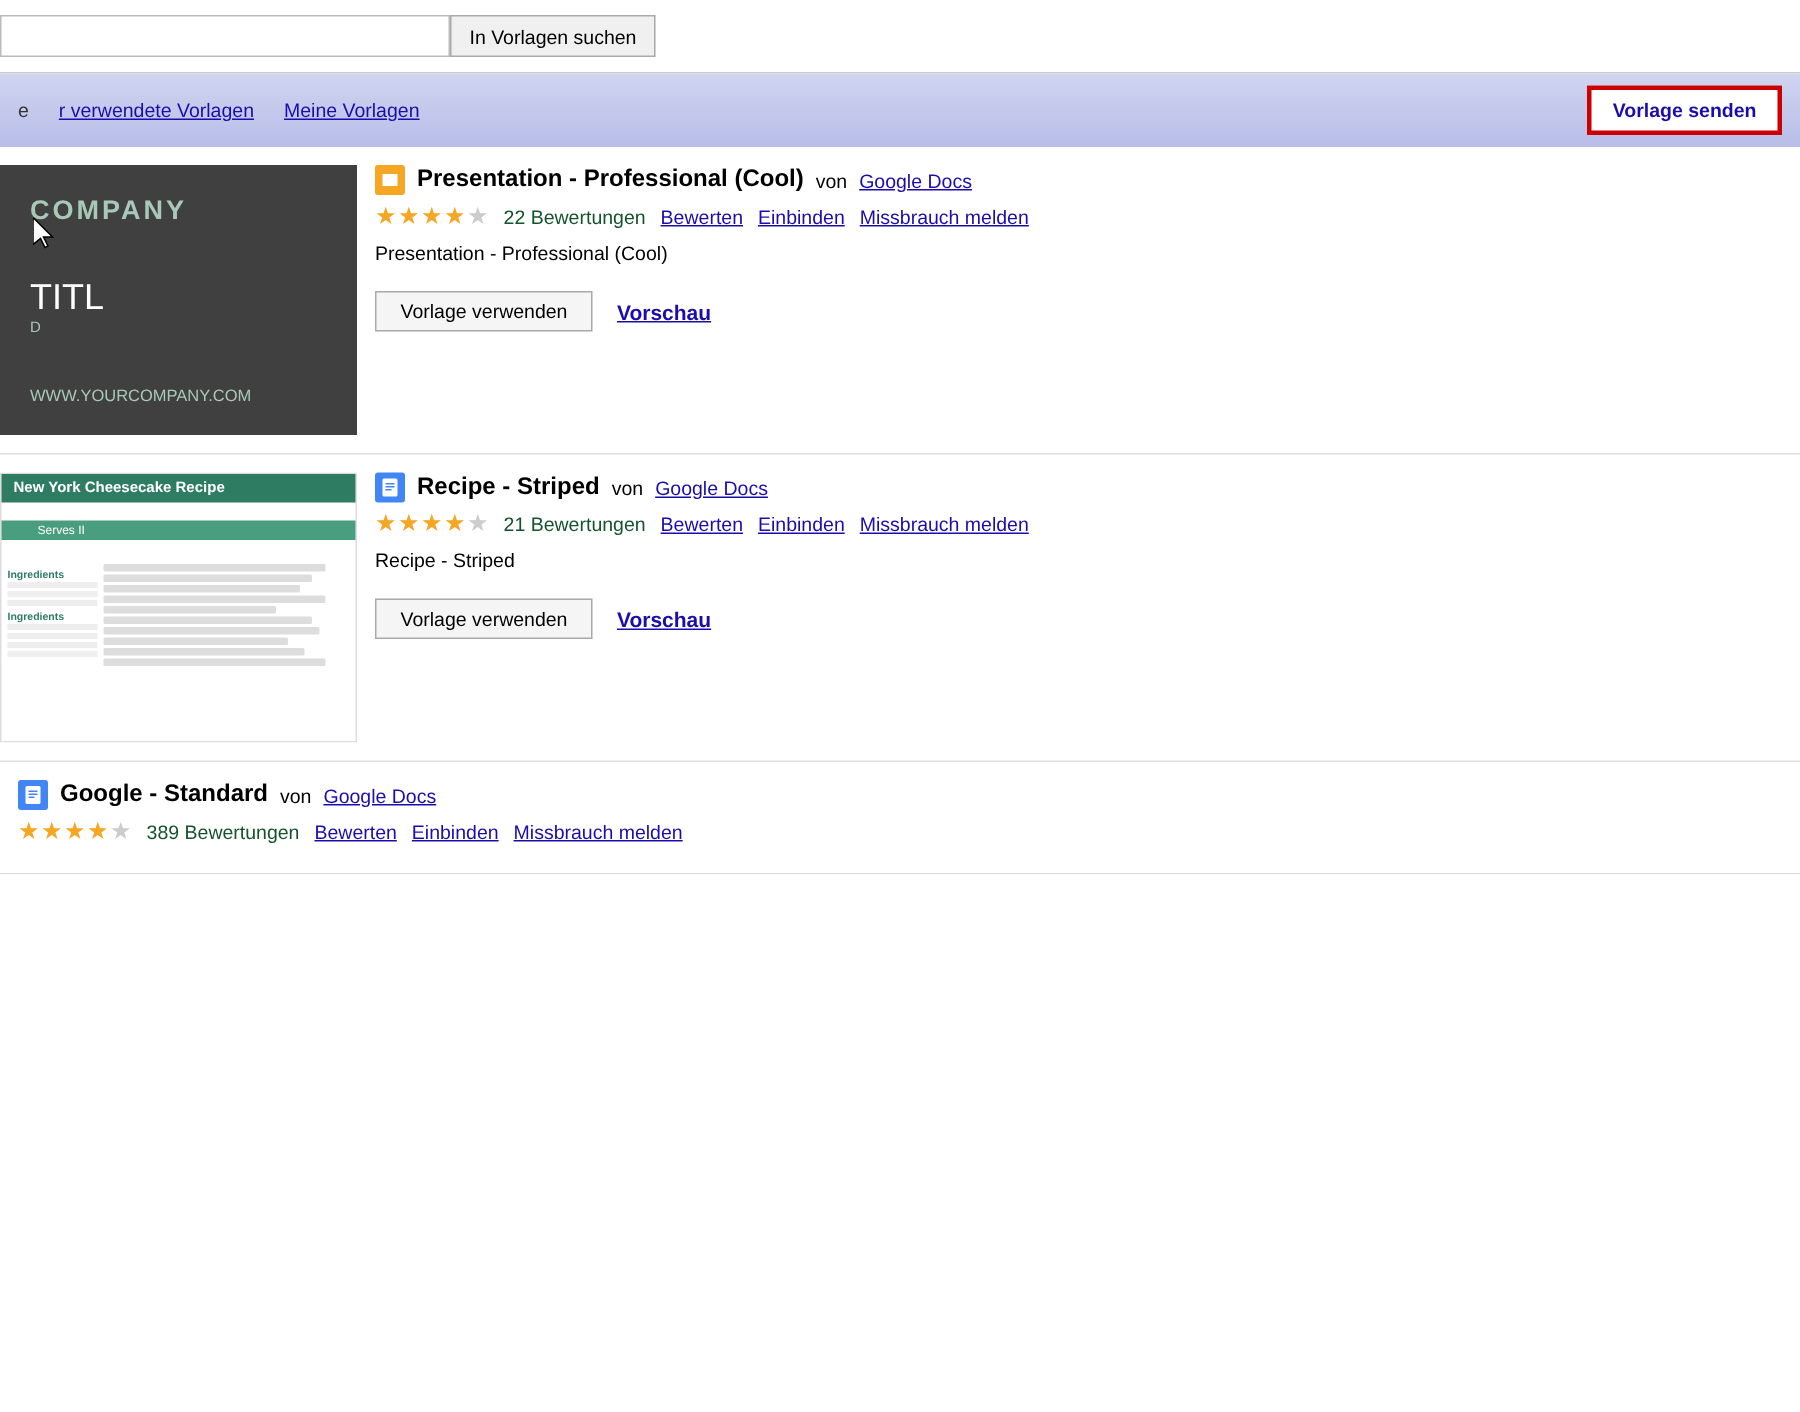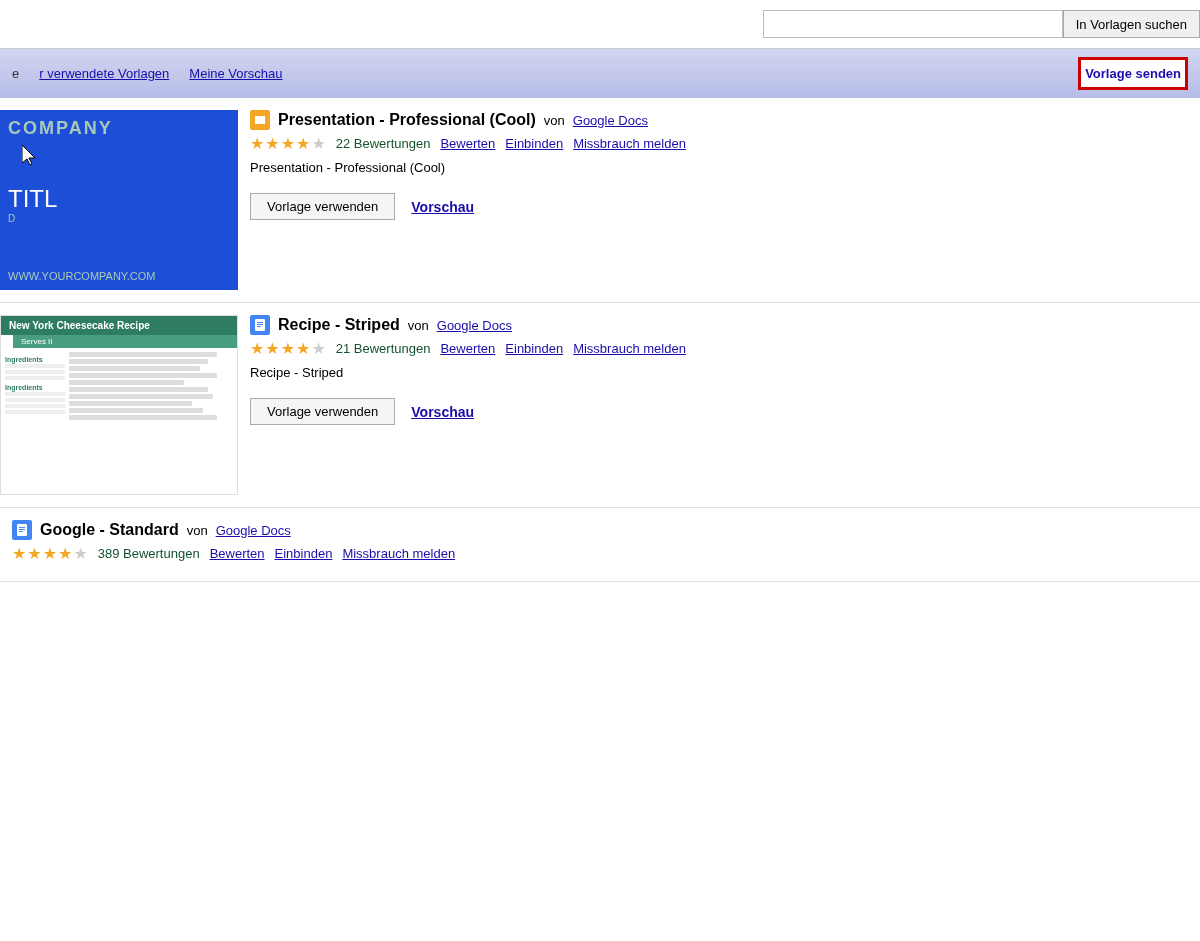--- a/index.html
+++ b/index.html
@@ -11,21 +11,20 @@
     }
 
     
     .search-bar-area {
       background: #fff;
       padding: 10px 0 10px 0;
       display: flex;
       align-items: center;
       border-bottom: 1px solid #ccc;
       padding-left: 0;
-      justify-content: flex-end;
     }
     .search-input {
       width: 300px;
       height: 28px;
       border: 1px solid #bbb;
       padding: 2px 6px;
       font-size: 13px;
     }
     .search-button {
       height: 28px;
@@ -61,21 +60,21 @@
       color: #333;
     }
 
     
     .vorlage-senden-btn {
       background: #fff;
       border: 3px solid #cc0000;
       color: #1a0dab;
       font-weight: bold;
       font-size: 13px;
-      padding: 6px 4px;
+      padding: 6px 14px;
       cursor: pointer;
       text-decoration: none;
     }
 
     
     .main-content {
       background: #fff;
       padding: 0;
     }
 
@@ -92,28 +91,28 @@
       width: 238px;
       min-width: 238px;
       height: 180px;
       overflow: hidden;
       position: relative;
       flex-shrink: 0;
     }
 
     
     .thumb-presentation {
-      background: #1d4ed8;
+      background: #404040;
       width: 100%;
       height: 100%;
       position: relative;
       display: flex;
       flex-direction: column;
       justify-content: space-between;
-      padding: 8px;
+      padding: 20px;
     }
     .thumb-presentation .company-text {
       color: #a8c8b8;
       font-size: 18px;
       font-weight: bold;
       letter-spacing: 2px;
       text-transform: uppercase;
     }
     .thumb-presentation .title-text {
       color: #fff;
@@ -131,34 +130,34 @@
     }
 
     
     .thumb-recipe {
       background: #fff;
       width: 100%;
       height: 100%;
       border: 1px solid #ddd;
       display: flex;
       flex-direction: column;
+      gap: 12px;
     }
     .thumb-recipe-header {
       background: #2e7d62;
       color: #fff;
       padding: 4px 8px;
       font-size: 10px;
       font-weight: bold;
     }
     .thumb-recipe-subheader {
       background: #4a9e80;
       color: #fff;
-      padding: 2px 8px;
+      padding: 2px 24px;
       font-size: 8px;
-      margin-left: 12px;
     }
     .thumb-recipe-body {
       display: flex;
       flex: 1;
       padding: 4px;
       gap: 4px;
     }
     .thumb-recipe-left {
       width: 60px;
       font-size: 7px;
@@ -339,21 +338,21 @@
 
 <div class="search-bar-area">
   <input type="text" class="search-input" placeholder="" style="">
   <button class="search-button">In Vorlagen suchen</button>
 </div>
 
 <div class="header-nav">
   <div class="header-nav-left">
     <span class="header-title">e</span>
     <a class="nav-link">r verwendete Vorlagen</a>
-    <a class="nav-link">Meine Vorschau</a>
+    <a class="nav-link">Meine Vorlagen</a>
   </div>
   <button class="vorlage-senden-btn">Vorlage senden</button>
 </div>
 
 <div class="main-content">
 
   <div class="template-item">
     <div class="thumb-outer thumbnail">
 
       <div style="position:absolute; left:22px; top:35px; z-index:10; pointer-events:none;">

